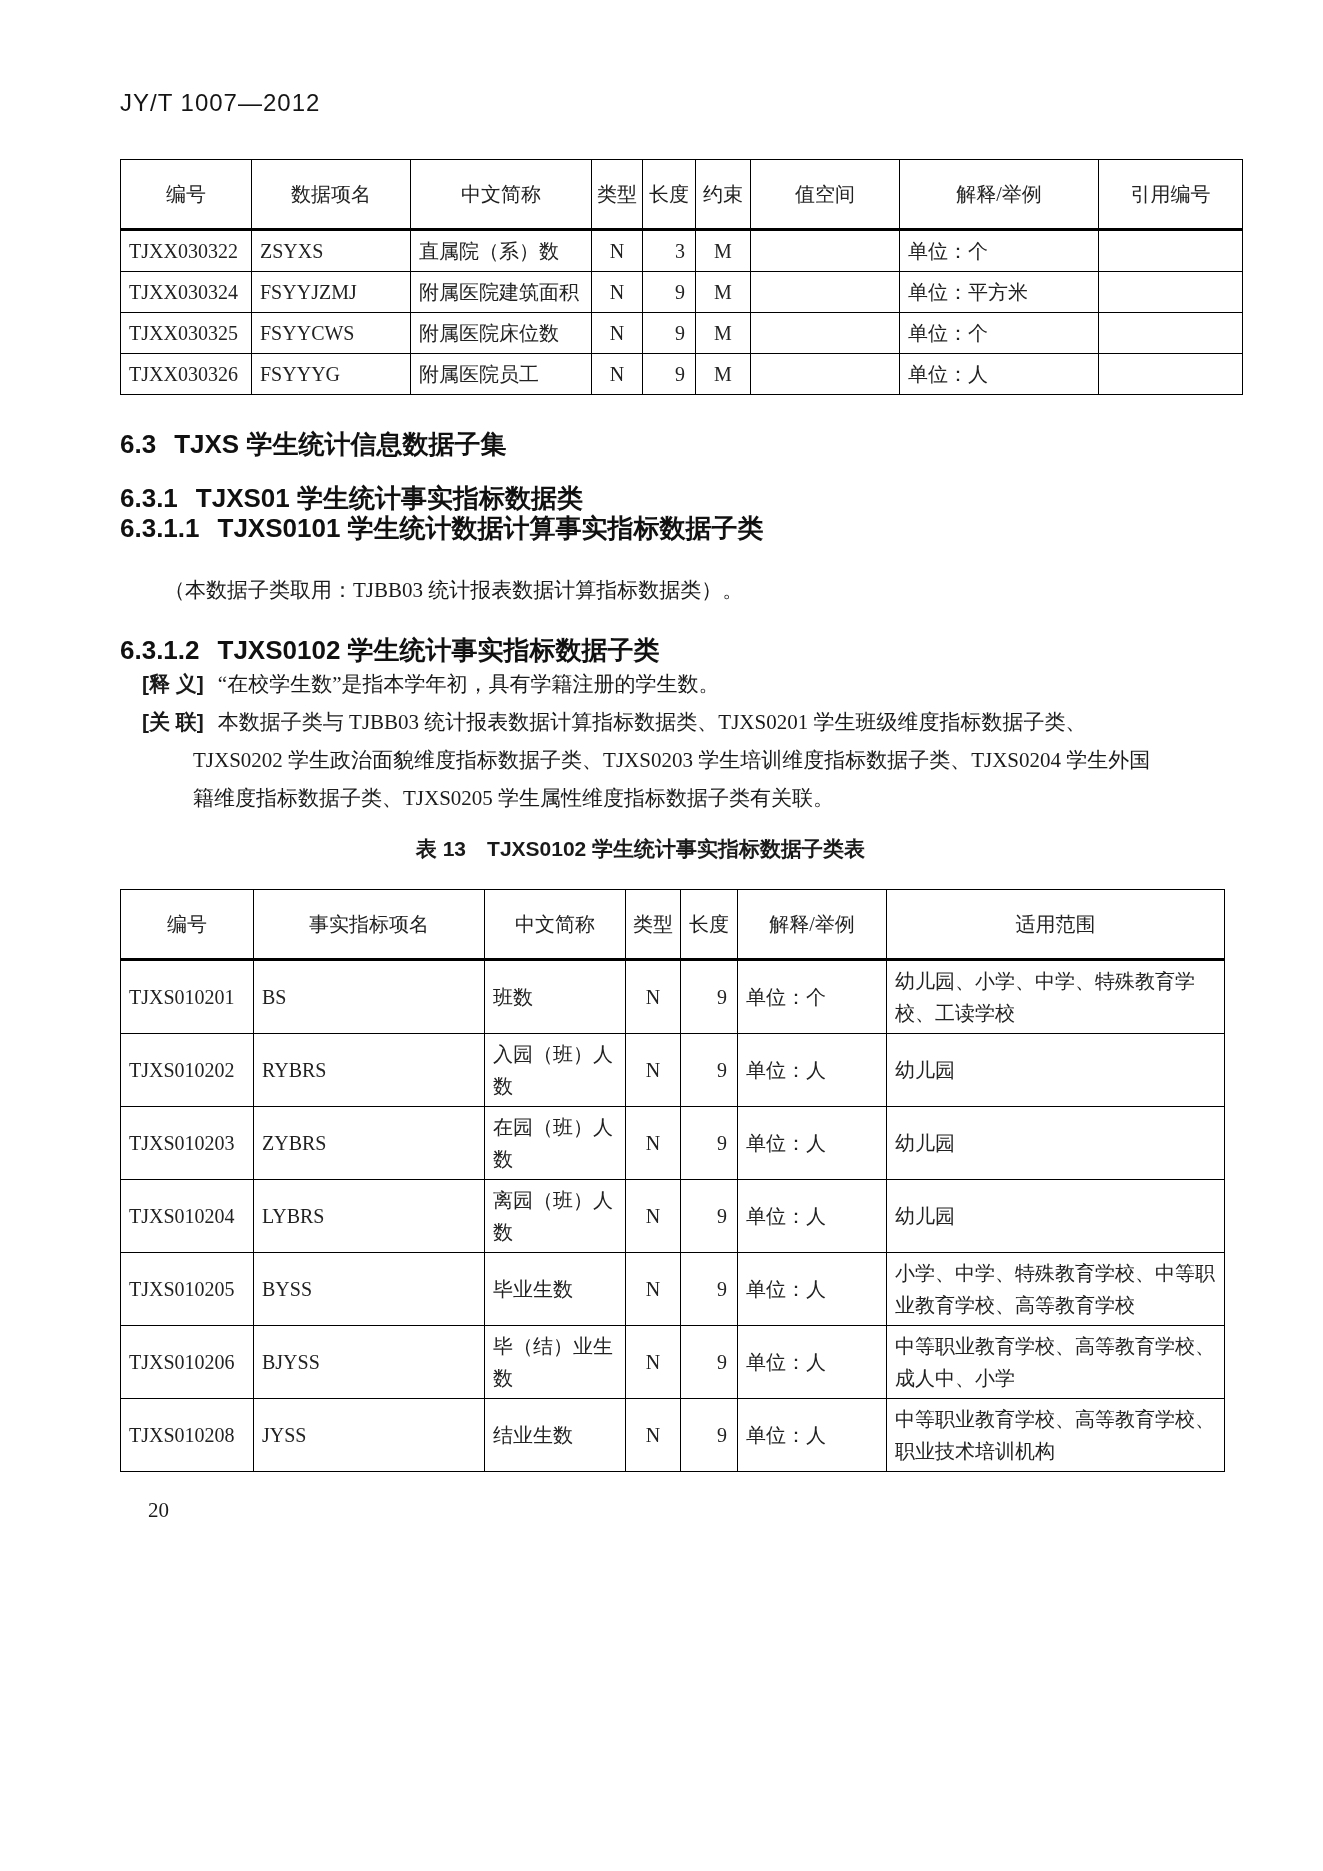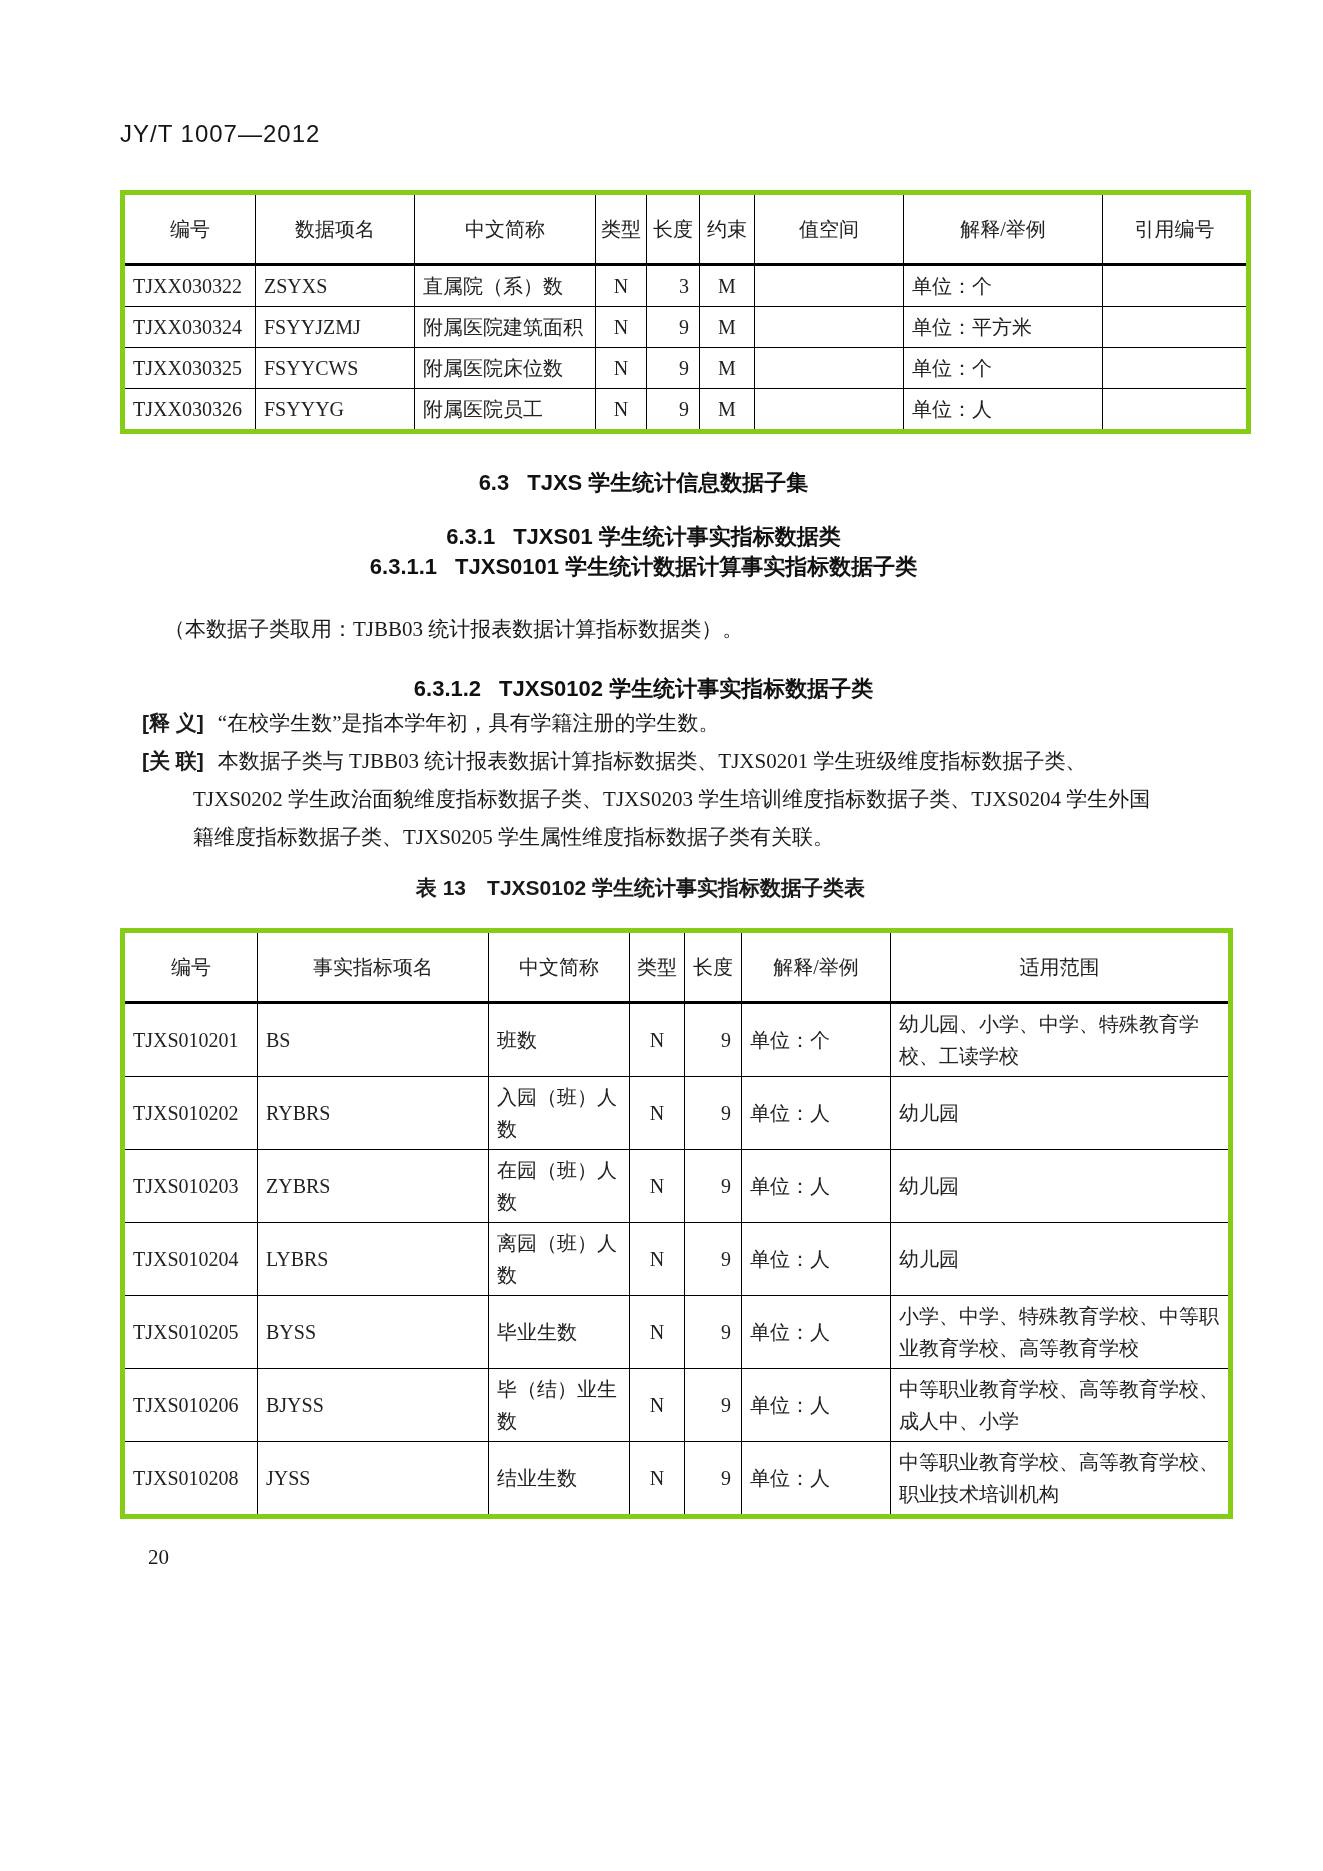--- a/index.html
+++ b/index.html
@@ -7,32 +7,32 @@
     width:1323px; height:1871px;
     background:#ffffff;
     color:#1a1a1a;
     font-family:"Liberation Serif","DejaVu Serif",serif;
     font-size:21px;
     position:relative;
   }
   .content { padding:0 156px 0 120px; }
 
   .doc-code {
-    margin-top:120px;
+    margin-top:89px;
     font-family:"Liberation Sans","DejaVu Sans",sans-serif;
     font-size:24px;
     letter-spacing:1px;
     color:#151515;
   }
 
   table.datatable {
     border-collapse:collapse;
     table-layout:fixed;
     width:1041px;
-    border:5px solid #84cc16;
+    border:1px solid #84cc16;
     font-size:20px;
     color:#222;
   }
   table.datatable th, table.datatable td {
     border:1.5px solid #000;
     padding:4px 8px;
     line-height:32px;
     vertical-align:middle;
     overflow:hidden;
     word-break:break-all;
@@ -58,24 +58,23 @@
   .t13 .c0{width:124px} .t13 .c1{width:222px} .t13 .c2{width:132px}
   .t13 .c3{width:46px}  .t13 .c4{width:48px}  .t13 .c5{width:140px}
   .t13 .c6{width:329px}
 
   .tbl1 { margin-top:42px; }
   .tbl13 { margin-top:24px; }
 
   .heading {
     font-family:"Liberation Sans","DejaVu Sans",sans-serif;
     font-weight:bold;
-    font-size:22px;
+    font-size:26px;
     line-height:30px;
     color:#111;
-    text-align:center;
   }
   .h63   { margin-top:34px; }
   .h631  { margin-top:24px; }
   .h6311 { }
   .h6312 { margin-top:26px; }
   .heading .num { margin-right:18px; }
 
   .para {
     line-height:38px;
     margin:4px;

